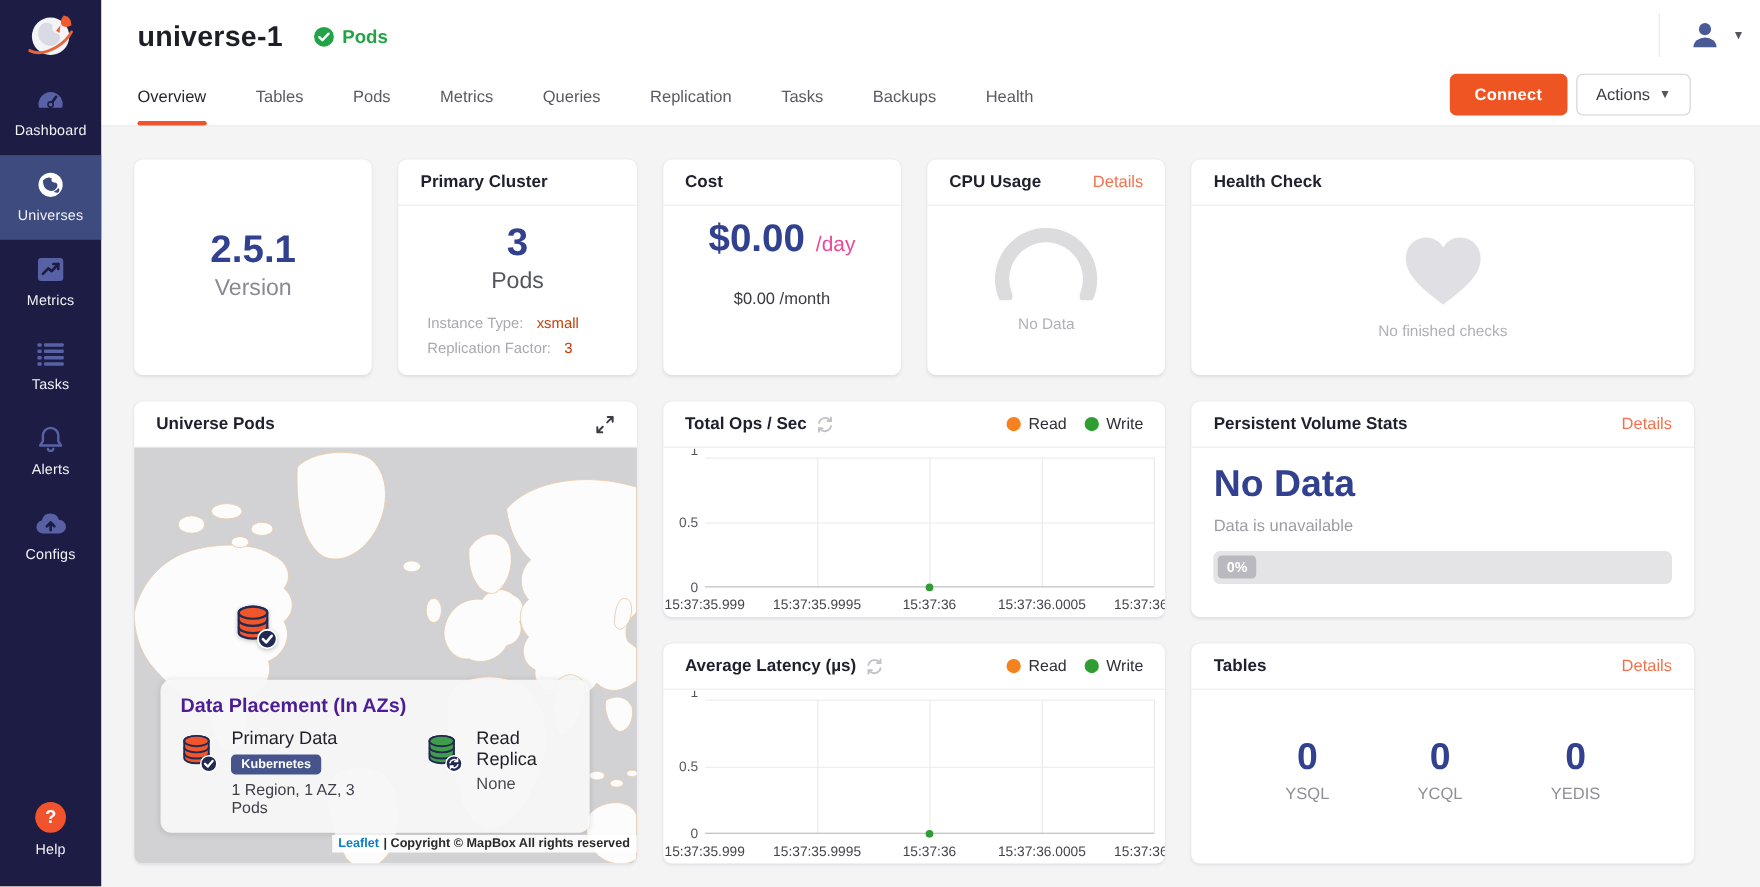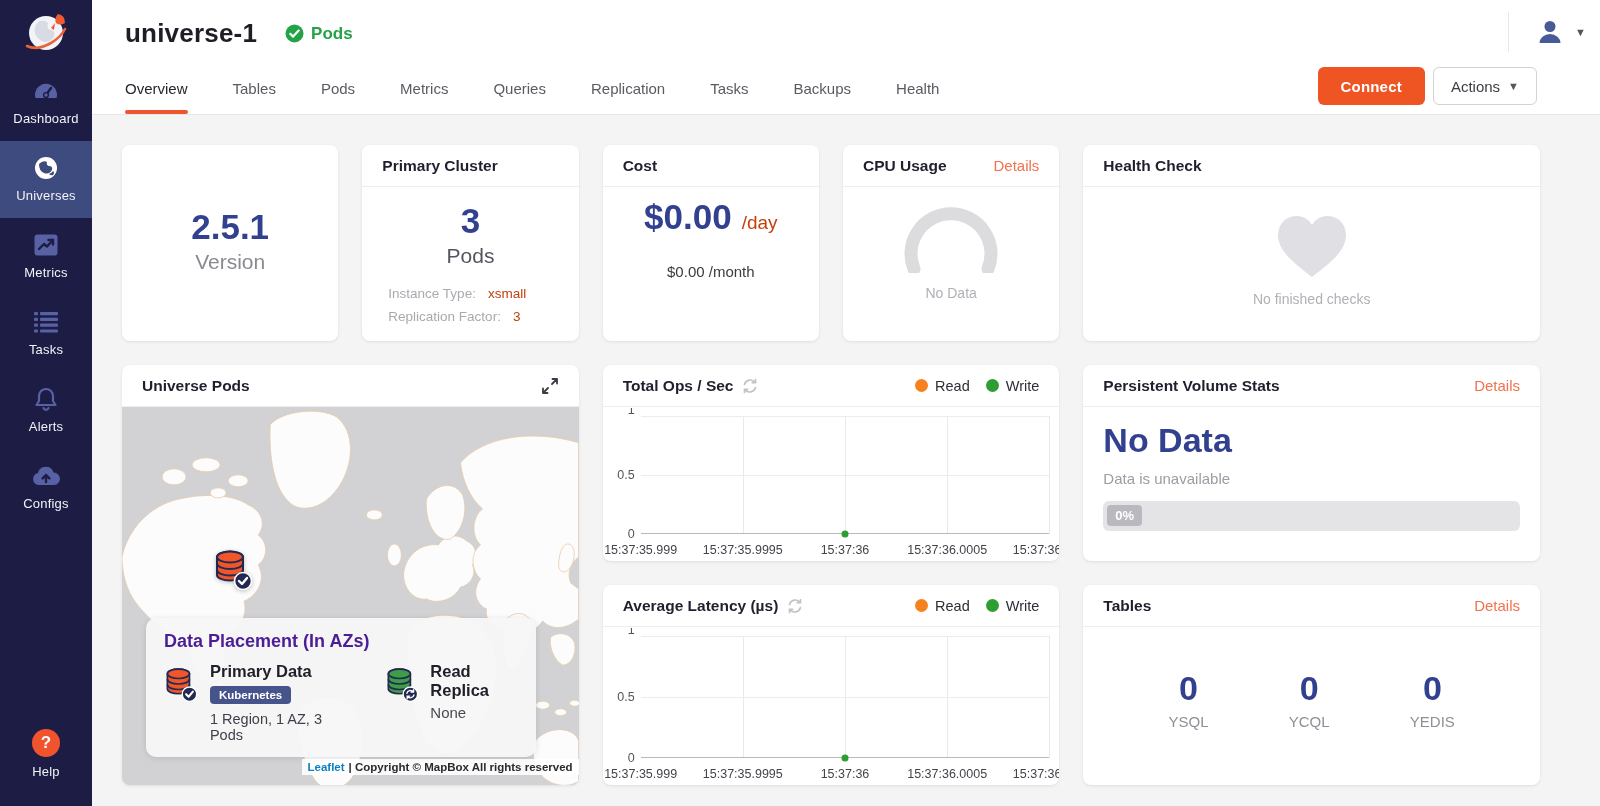--- a/index.html
+++ b/index.html
@@ -43,35 +43,35 @@
   .details-link { margin-left:auto; color:#f4714d; font-size:15px; cursor:pointer; }
 
   .center-body { position:absolute; top:42px; left:0; right:0; bottom:0; display:flex; flex-direction:column; align-items:center; }
   .metric-value { font-size:35px; font-weight:bold; color:#32418f; margin-top:20px; }
   .metric-caption { font-size:21px; color:#8a8a92; margin-top:3px; }
   .pc-rows { width:100%; padding:10px 26px 0; }
   .pc-row { display:flex; gap:12px; font-size:13.5px; margin-top:8px; }
   .pc-row .k { color:#a9a9b0; } .pc-row .v { color:#c2410c; }
   .cost-line { display:flex; align-items:baseline; gap:10px; margin-top:10px; }
   .cost-value { font-size:35px; font-weight:bold; color:#32418f; }
-  .cost-unit { font-size:19px; color:#c2410c; }
+  .cost-unit { font-size:19px; color:#ec4899; }
   .cost-month { font-size:15px; color:#3a3a42; margin-top:26px; }
   .nodata-caption { font-size:14px; color:#b0b0b6; margin-top:8px; }
 
   
   .card-map { grid-column:1/3; grid-row:2/4; }
   .expand-ic { margin-left:auto; cursor:pointer; color:#3c3c46; display:flex; }
   .map { position:absolute; top:42px; left:0; right:0; bottom:0; background:#d2d2d4; overflow:hidden; cursor:grab; }
   .map svg.world { position:absolute; inset:0; width:100%; height:100%; }
   .map-marker { position:absolute; left:91px; top:140px; filter:drop-shadow(0 1px 2px rgba(0,0,0,.25)); }
   .dp-overlay { position:absolute; left:24px; bottom:28px; width:390px; background:rgba(247,247,248,.94); border-radius:10px; padding:13px 18px 14px; box-shadow:0 1px 6px rgba(0,0,0,.12); }
   .dp-title { font-size:18px; font-weight:bold; color:#4c1d95; margin-bottom:10px; }
   .dp-cols { display:flex; gap:48px; }
   .dp-col { display:flex; gap:12px; }
-  .dp-name { font-size:16.5px; font-weight:bold; color:#1f1f28; }
+  .dp-name { font-size:16.5px; font-weight:normal; color:#1f1f28; }
   .k8s-badge { display:inline-block; background:#47548c; color:#fff; font-size:11.5px; font-weight:bold; border-radius:4px; padding:3px 9px; margin-top:5px; }
   .dp-caption { font-size:14.5px; color:#3f3f49; margin-top:7px; }
   .dp-none { font-size:15px; color:#4a4a52; margin-top:4px; }
   .attribution { position:absolute; right:0; bottom:10px; background:rgba(255,255,255,.88); font-size:11.5px; font-weight:bold; color:#2a2a2a; padding:2px 6px; display:flex; gap:4px; }
   .attribution .leaflet-link { color:#0b7fc4; cursor:pointer; }
 
   
   .card-chart-1 { grid-column:3/5; grid-row:2; }
   .card-chart-2 { grid-column:3/5; grid-row:3; }
   .refresh-ic { margin-left:9px; color:#c2c2c8; display:flex; cursor:pointer; }

